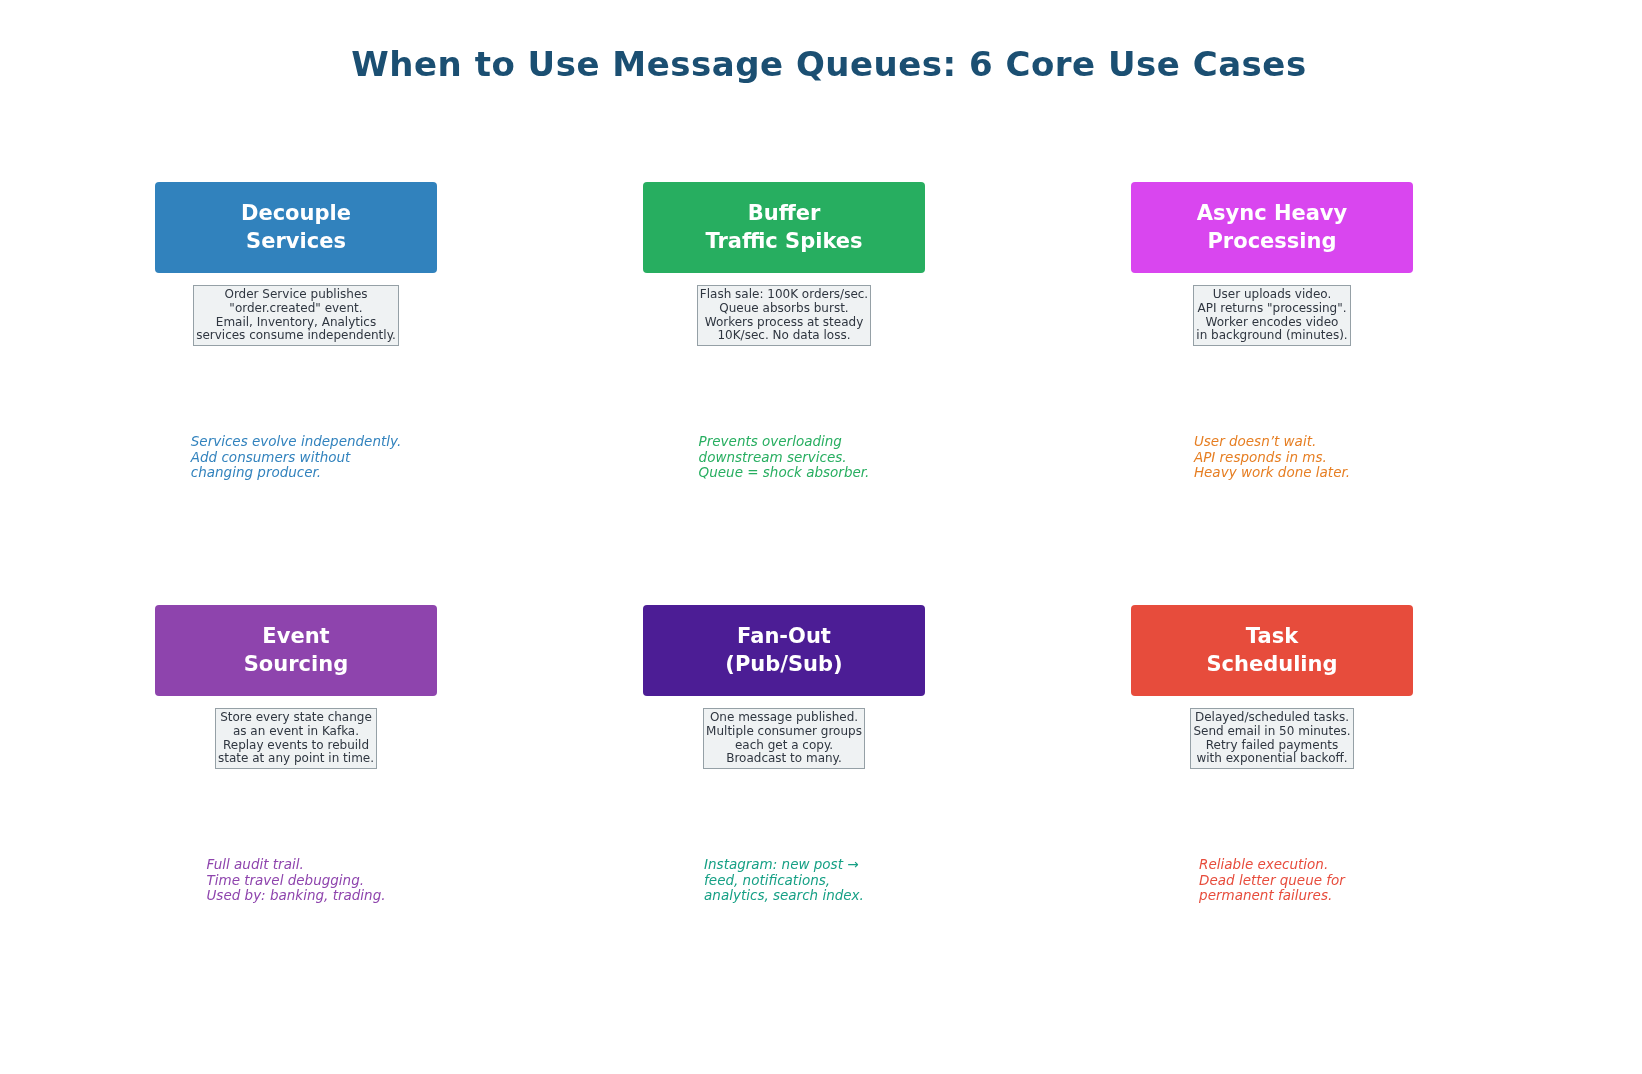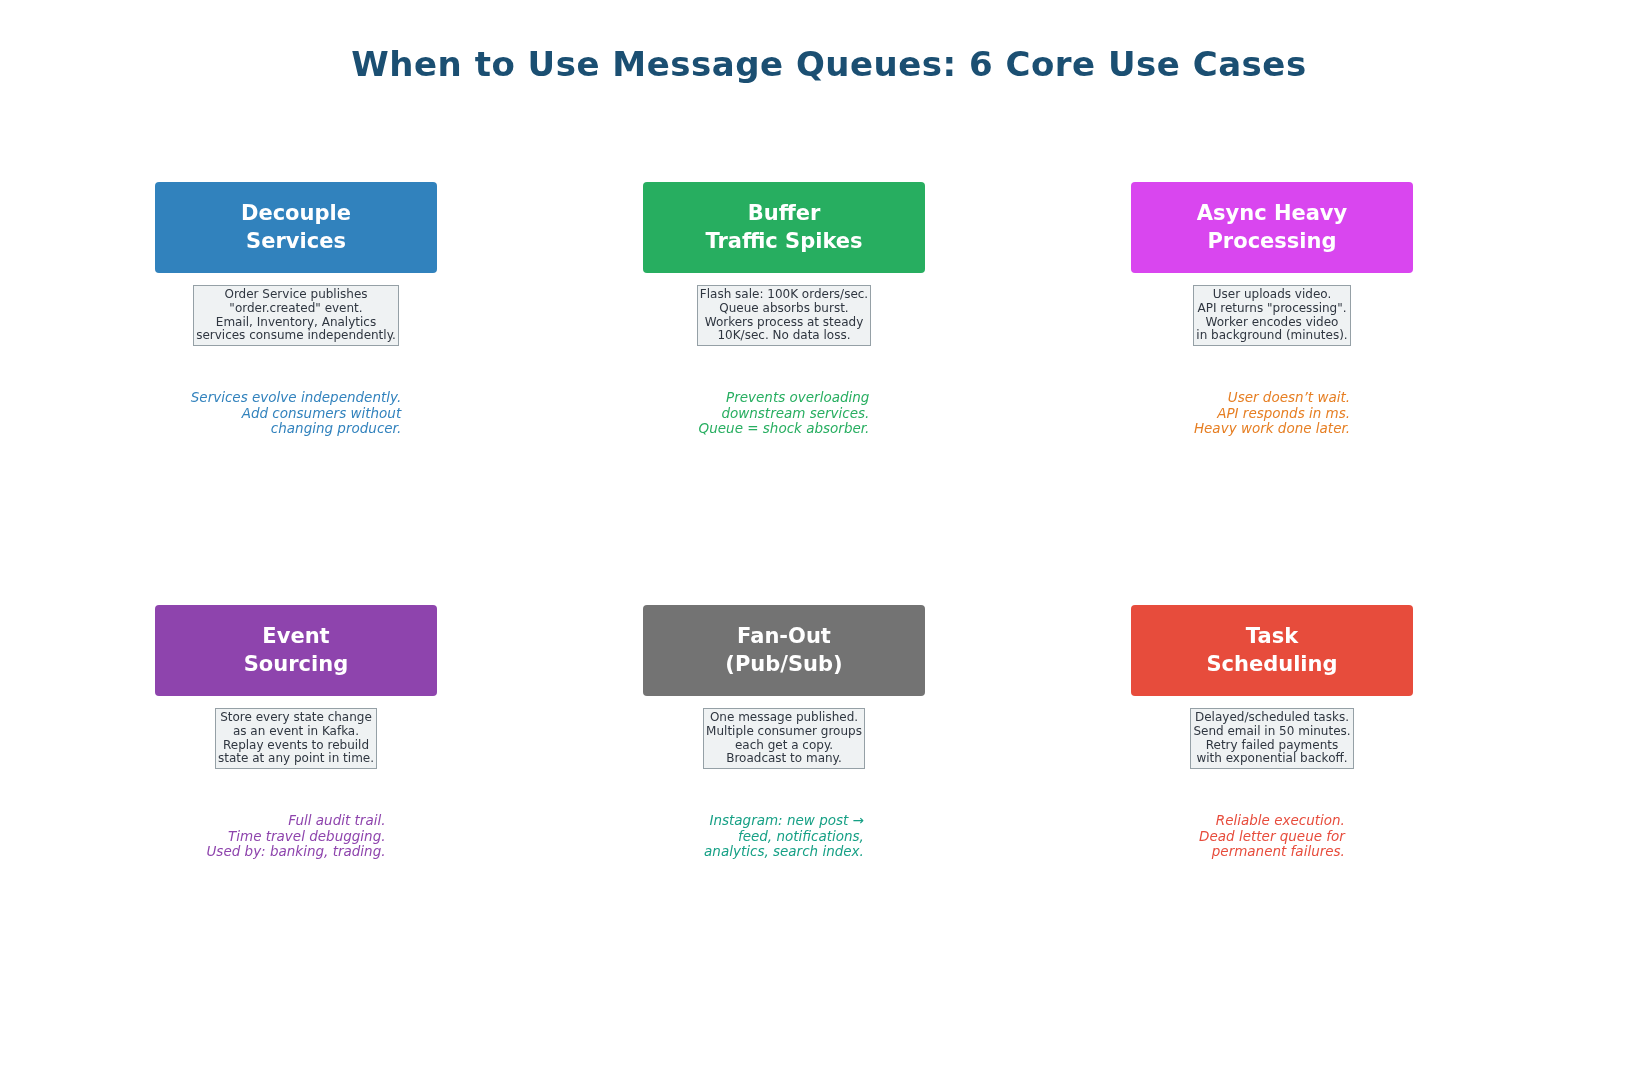--- a/index.html
+++ b/index.html
@@ -56,24 +56,24 @@
   .card-desc {
     margin-top: 12px;
     display: inline-block;
     font-size: 12px;
     line-height: 1.15;
     text-align: center;
     white-space: pre-line;
     padding: 2px 2px;
   }
   .card-note {
-    margin-top: 44px;
+    margin-top: 88px;
     font-size: 13.5px;
     font-style: italic;
-    text-align: right;
+    text-align: left;
     line-height: 1.15;
     white-space: pre-line;
   }
 </style>
 </head>
 <body>
 
 <div class="canvas">
 
   <div class="page-title" style="color: rgb(27, 79, 114);">When to Use Message Queues: 6 Core Use Cases</div>
@@ -128,21 +128,21 @@
     <div class="card-desc" style="color: rgb(47, 54, 64); background-color: rgb(239, 242, 243); border: 1px solid rgb(149, 160, 166);">Store every state change
 as an event in Kafka.
 Replay events to rebuild
 state at any point in time.</div>
     <div class="card-note" style="color: rgb(142, 68, 173);">Full audit trail.
 Time travel debugging.
 Used by: banking, trading.</div>
   </div>
 
   <div class="card row-1 col-1">
-    <div class="card-header" style="background-color: #737373;">
+    <div class="card-header" style="background-color: #4c1d95;">
       <div class="card-header-title">Fan-Out
 (Pub/Sub)</div>
     </div>
     <div class="card-desc" style="color: rgb(47, 54, 64); background-color: rgb(239, 242, 243); border: 1px solid rgb(149, 160, 166);">One message published.
 Multiple consumer groups
 each get a copy.
 Broadcast to many.</div>
     <div class="card-note" style="color: rgb(22, 160, 133);">Instagram: new post →
 feed, notifications,
 analytics, search index.</div>

